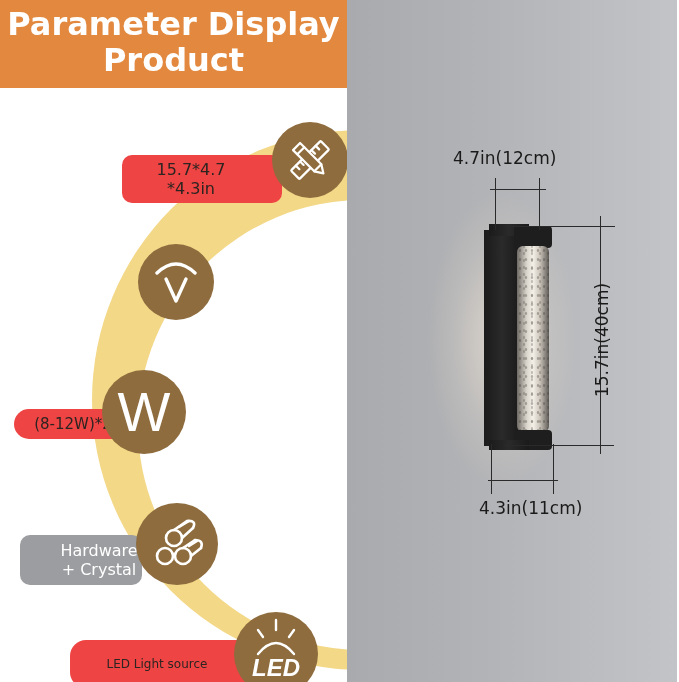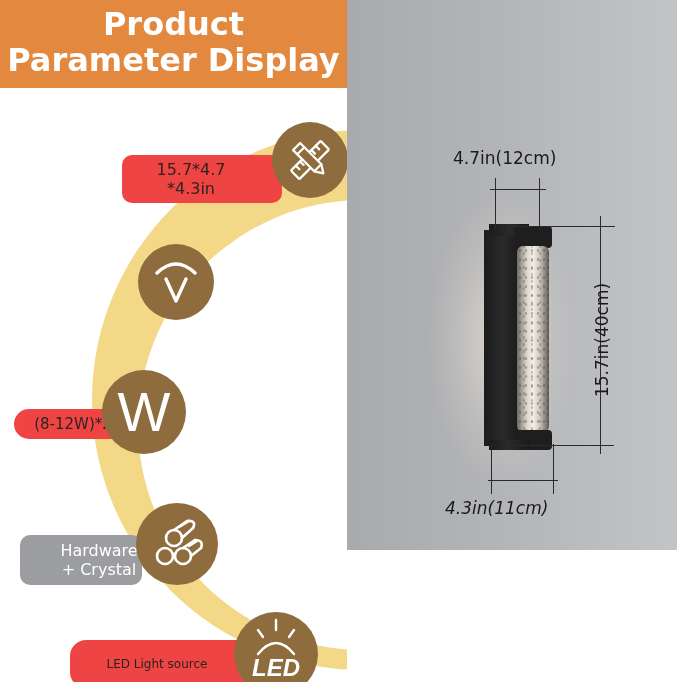--- a/index.html
+++ b/index.html
@@ -10,42 +10,42 @@
   .ring-inner { left:138px; top:200px; width:450px; height:450px; background:#ffffff; }
   .header { position:absolute; left:0; top:0; width:347px; height:88px; background:#E2893F; color:#fff; text-align:center; font-weight:bold; font-size:32px; line-height:36px; padding-top:6px; box-sizing:border-box; }
   .header .line { display:block; white-space:nowrap; }
 
   .pill { position:absolute; height:46px; border-radius:10px; color:#fff; display:flex; align-items:center; justify-content:center; text-align:center; font-size:16px; line-height:19px; box-sizing:border-box; }
   .pill.orange { background:#ef4444; color:#2b2420; }
   .pill.gray { background:#9C9DA0; color:#fff; }
   .badge { position:absolute; width:76px; height:76px; border-radius:50%; background:#8E6C3D; display:flex; align-items:center; justify-content:center; }
   .badge svg { display:block; }
 
-  .right-panel { position:absolute; left:347px; top:0; width:330px; height:550px; background:linear-gradient(90deg,#A9AAAD 0%,#B3B4B7 45%,#C3C4C7 100%); overflow:hidden; }
+  .right-panel { position:absolute; left:347px; top:0; width:330px; height:682px; background:linear-gradient(90deg,#A9AAAD 0%,#B3B4B7 45%,#C3C4C7 100%); overflow:hidden; }
   .right-edge { position:absolute; left:677px; top:0; width:2px; height:682px; background:#ffffff; }
   .glow { position:absolute; left:80px; top:190px; width:150px; height:300px; border-radius:50%; background:radial-gradient(ellipse at center, rgba(255,240,220,0.55) 0%, rgba(255,240,220,0.15) 45%, rgba(255,240,220,0) 70%); }
   .dim-label { position:absolute; color:#1a1a1a; font-size:17px; white-space:nowrap; }
   .dim-line { position:absolute; background:#2a2a2a; }
   .vert-label { position:absolute; left:602px; top:340px; transform:translate(-50%,-50%) rotate(-90deg); color:#1a1a1a; font-size:17px; white-space:nowrap; }
 
   .lamp-plate { position:absolute; background:linear-gradient(90deg,#1b1b1c 0%,#2a2a2b 50%,#1a1a1b 100%); }
   .lamp-tube { position:absolute; border-radius:6px; background:linear-gradient(90deg,#6e6a64 0%,#d9d4cb 30%,#f4f0e8 50%,#cfc9bf 70%,#5f5b56 100%); overflow:hidden; }
   .bubbles { position:absolute; inset:0; background-image:radial-gradient(circle, rgba(60,55,50,0.55) 1px, transparent 1.6px), radial-gradient(circle, rgba(60,55,50,0.45) 1px, transparent 1.5px); background-size:6px 9px, 8px 7px; background-position:0 0, 3px 4px; opacity:0.6; }
   .cap { position:absolute; background:#1e1e1f; border-radius:4px; }
 </style>
 </head>
 <body>
 
 <div class="left-panel">
   <div class="ring ring-outer"></div>
   <div class="ring ring-inner"></div>
 
   <div class="header">
+    <span class="line">Parameter Display</span>
     <span class="line">Product</span>
-    <span class="line">Parameter Display</span>
   </div>
 
   <div class="pill orange" style="left:122px; top:155px; width:160px; height:48px; padding-right:22px;">
     <div>
       <div>15.7*4.7</div>
       <div>*4.3in</div>
     </div>
   </div>
   <div class="badge" style="left:272px; top:122px;">
     <svg width="46" height="46" viewBox="0 0 46 46" fill="none" stroke="#fff" stroke-width="2.2" stroke-linejoin="round" stroke-linecap="round">
@@ -135,16 +135,16 @@
   <div class="dim-line" style="left:192px; top:178px; width:1px; height:52px;"></div>
   <div class="dim-line" style="left:143px; top:189px; width:56px; height:1px;"></div>
 
   <div class="dim-line" style="left:158px; top:226px; width:110px; height:1px;"></div>
   <div class="dim-line" style="left:157px; top:445px; width:110px; height:1px;"></div>
   <div class="dim-line" style="left:253px; top:216px; width:1px; height:238px;"></div>
 
   <div class="dim-line" style="left:144px; top:444px; width:1px; height:50px;"></div>
   <div class="dim-line" style="left:206px; top:444px; width:1px; height:50px;"></div>
   <div class="dim-line" style="left:141px; top:480px; width:70px; height:1px;"></div>
-  <div class="dim-label" style="left:98px; top:498px;font-style:italic;">4.3in(11cm)</div>
+  <div class="dim-label" style="left:132px; top:498px;">4.3in(11cm)</div>
 </div>
 <div class="vert-label">15.7in(40cm)</div>
 <div class="right-edge"></div>
 
 </body></html>

